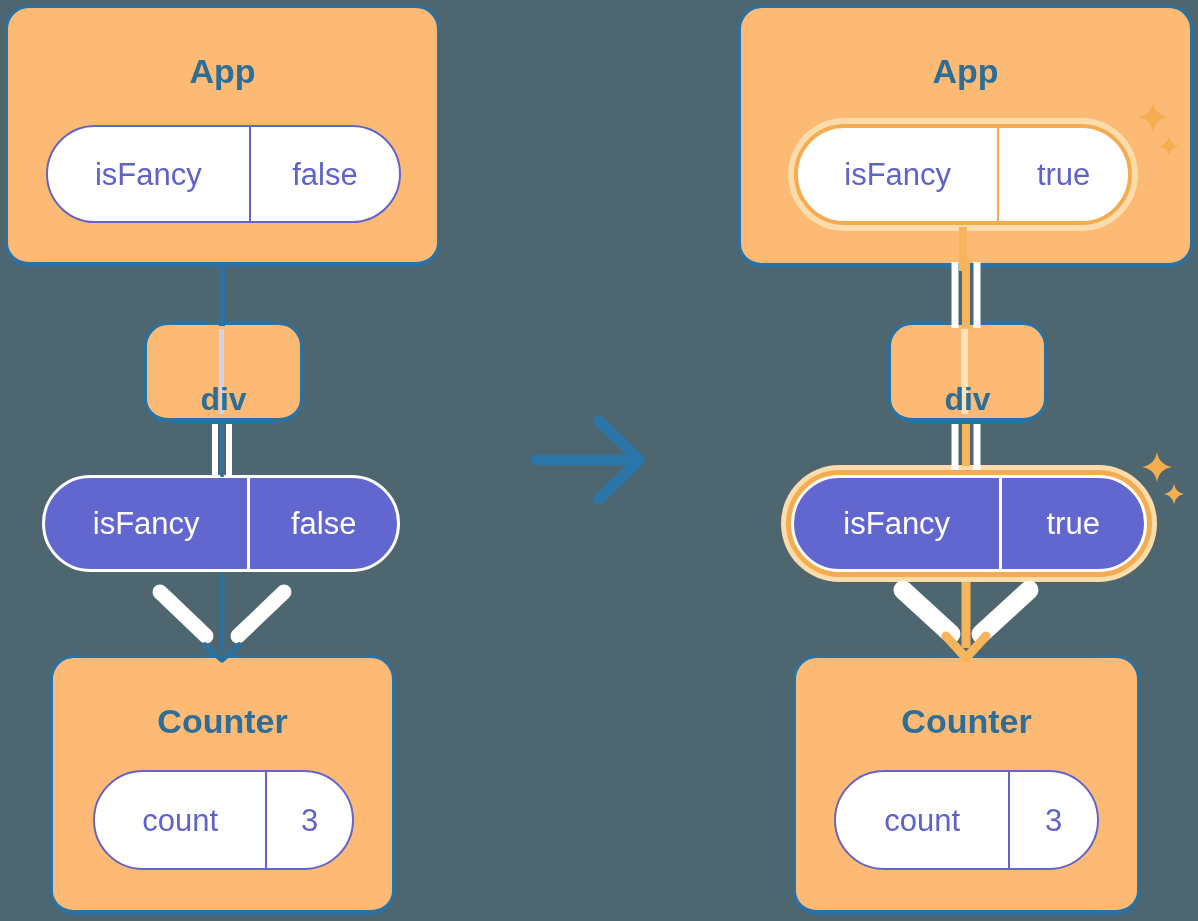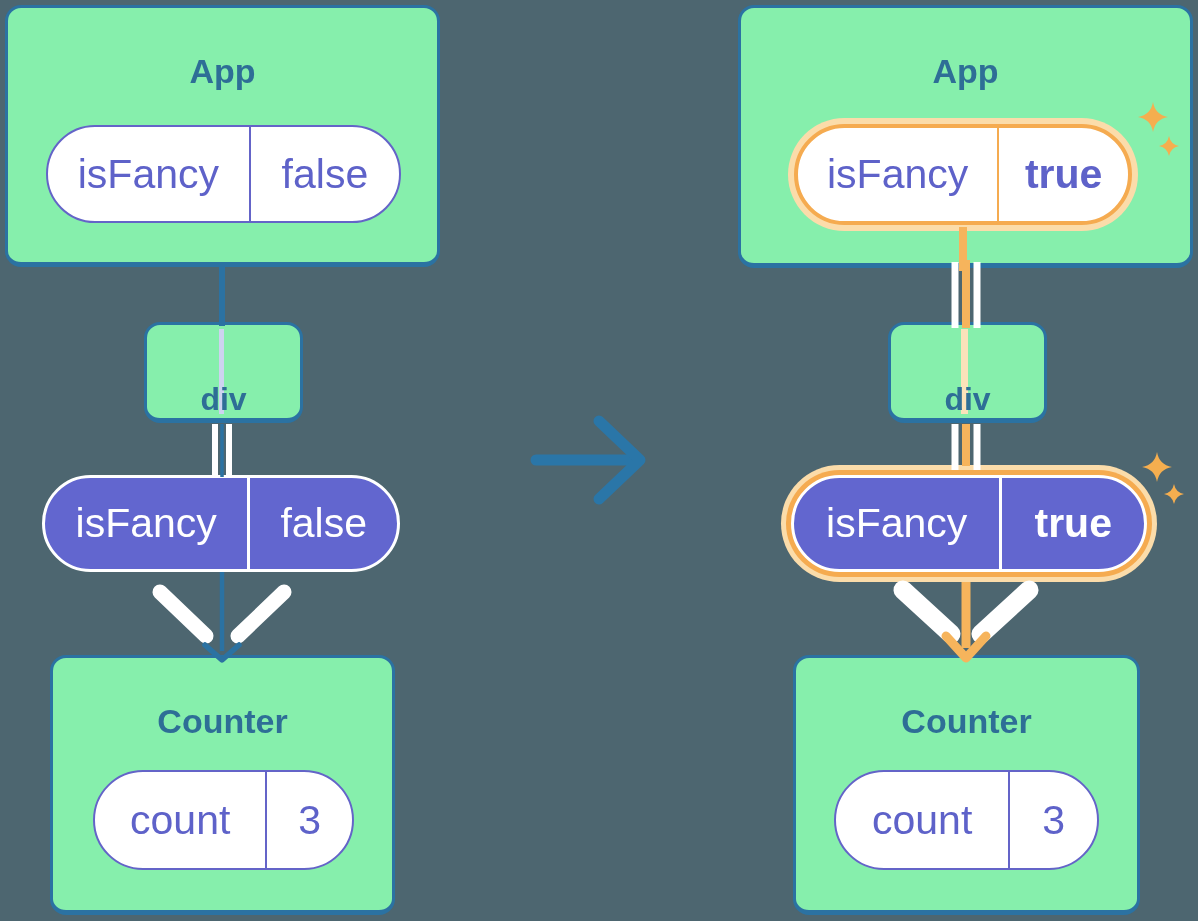--- a/index.html
+++ b/index.html
@@ -1,55 +1,55 @@
 <!DOCTYPE html>
 <html><head>
 <meta charset="utf-8">
 <style>
   html,body { margin:0; padding:0; background:#4D6670; }
   .canvas {
     position:relative; width:1198px; height:921px; background:#4D6670;
     font-family:"Liberation Sans", sans-serif; overflow:hidden;
   }
   .card {
-    position:absolute; background:#86efac;
+    position:absolute; background:#fdba74;
     border:3px solid #2B72A2; border-bottom-width:5px;
-    border-radius:16px; box-sizing:border-box;
+    border-radius:24px; box-sizing:border-box;
   }
   .card-title {
     position:absolute; left:0; right:0; text-align:center;
     color:#2E6E96; font-size:34px; font-weight:600; line-height:1;
   }
   .div-card { display:flex; align-items:flex-end; justify-content:center; }
   .div-label { color:#2E6E96; font-size:32px; font-weight:600; position:relative; z-index:2; }
   .pass-line { position:absolute; z-index:1; }
 
   .pill {
     position:absolute; display:flex; align-items:stretch;
     border-radius:999px; box-sizing:border-box; line-height:1;
   }
   .pill .cell {
     display:flex; align-items:center; justify-content:center;
-    font-size:41px; min-width:0;
+    font-size:31px; min-width:0;
   }
   .pill .cell:first-child { width:var(--split,57%); }
   .pill .cell:last-child { flex:1; }
   .pill.outline { background:#fff; border:2px solid #6464C8; color:#5E62C9; }
   .pill.outline .cell:last-child { border-left:2px solid #6464C8; }
   .pill.solid { background:#6266CF; border:3px solid #fff; color:#fff; }
   .pill.solid .cell:last-child { border-left:3px solid #fff; }
   .pill.hl-outline {
     background:#fff; border:4px solid #F5AB50; color:#5E62C9;
     box-shadow:0 0 0 6px #FBDCAA;
   }
   .pill.hl-outline .cell:last-child { border-left:2px solid #F5AB50; }
   .pill.hl-solid {
     box-shadow:0 0 0 5px #F5AB50, 0 0 0 10px #FBDCAA;
   }
-  .bold { font-weight:700; }
+  .bold { font-weight:400; }
 
   .overlay { position:absolute; inset:0; z-index:5; pointer-events:none; }
 </style>
 </head>
 <body>
 
 <div class="canvas">
 
   <section>
 

